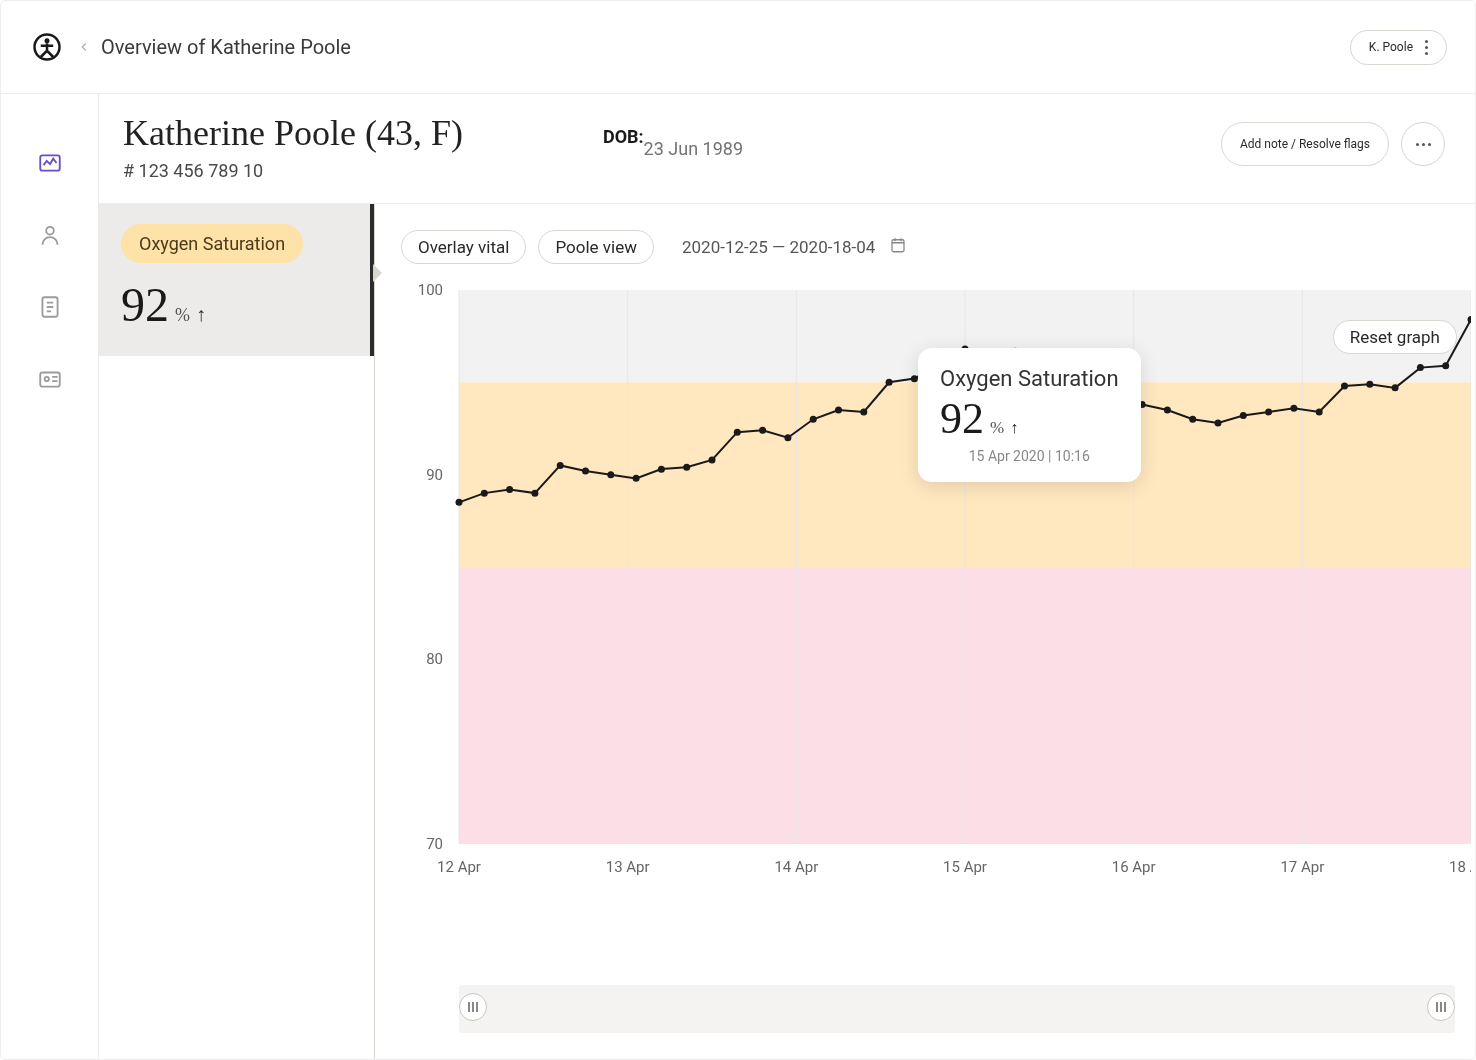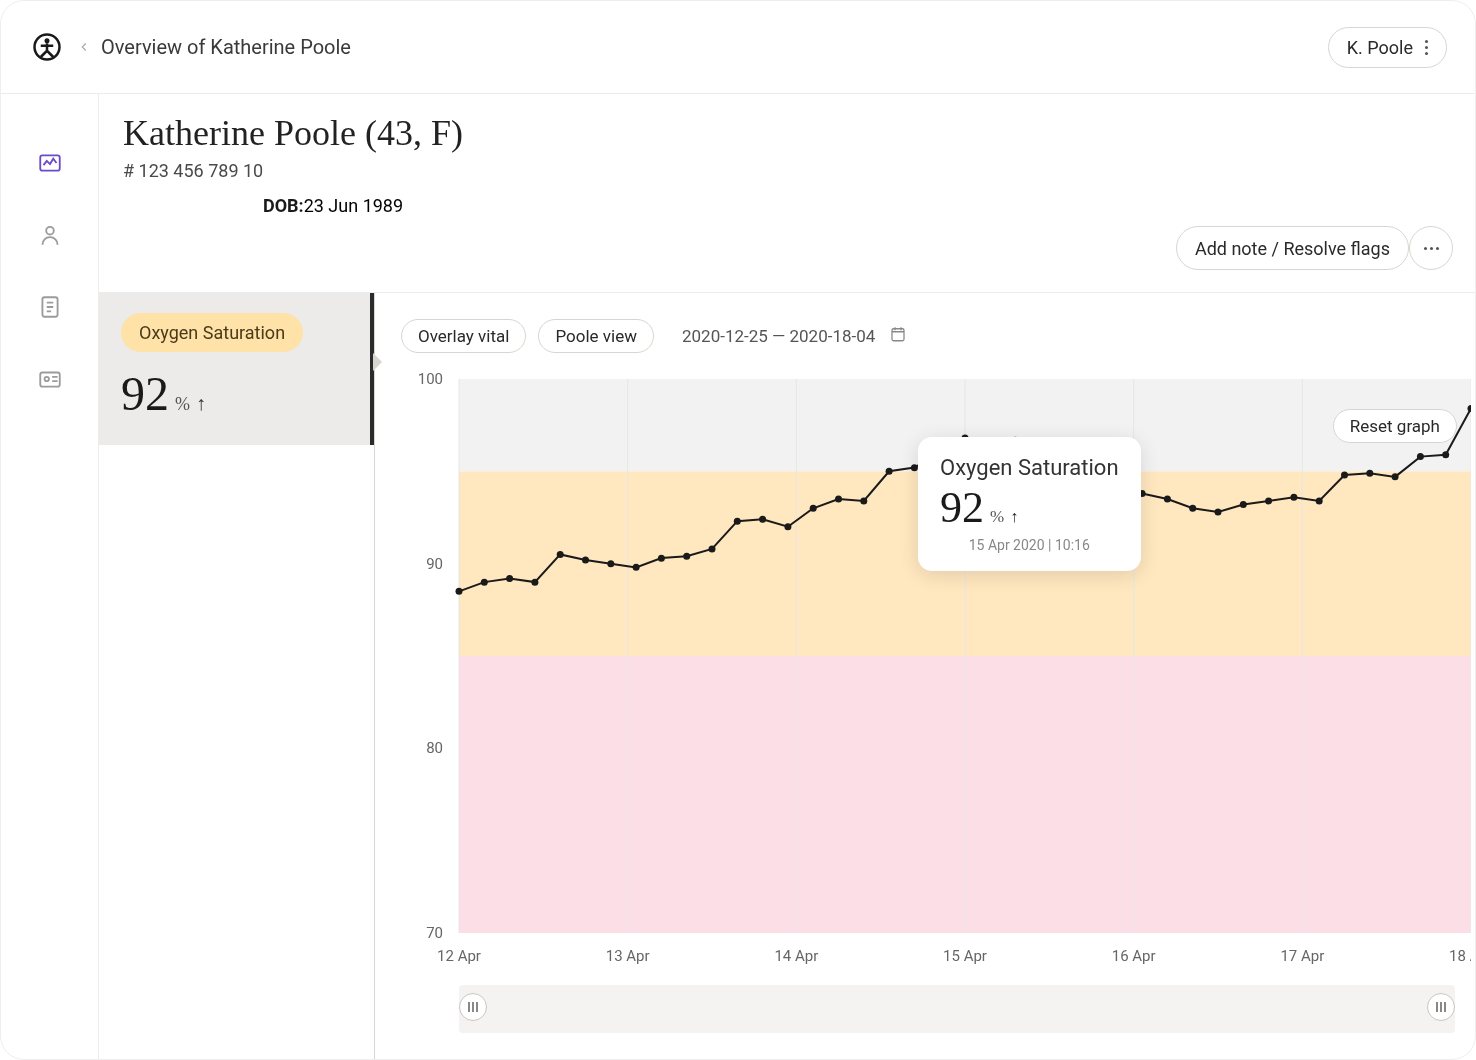--- a/index.html
+++ b/index.html
@@ -8,21 +8,21 @@
   background: #fff;
   color: #1a1a1a;
   width: 1476px;
   height: 1060px;
   overflow: hidden;
   position: relative;
 }
 .app-frame {
   width: 1476px;
   height: 1060px;
-  border-radius: 24px;
+  border-radius: 6px;
   overflow: hidden;
   background: #fff;
   border: 1px solid #eee;
 }
 
 .topbar {
   height: 93px;
   display: flex;
   align-items: center;
   padding: 0 28px 0 16px;
@@ -39,21 +39,21 @@
   gap: 10px;
   font-size: 20px;
   color: #3a3a3a;
 }
 .topbar .breadcrumb .chev { color: #aaa; }
 .topbar .spacer { flex: 1; }
 .pill-outline {
   border: 1px solid #d9d6cf;
   border-radius: 999px;
   padding: 9px 18px;
-  font-size: 18px;
+  font-size: 12px;
   color: #2a2a2a;
   background: #fff;
   display: inline-flex;
   align-items: center;
   gap: 12px;
   cursor: pointer;
 }
 .pill-outline.small { padding: 6px 16px; font-size: 17px; }
 .three-dots { display: inline-flex; flex-direction: column; gap: 3px; }
 .three-dots span { width: 3px; height: 3px; border-radius: 50%; background: #555; }
@@ -78,44 +78,43 @@
 .main {
   flex: 1;
   display: flex;
   flex-direction: column;
 }
 
 
 .patient-header {
   display: flex;
   align-items: flex-start;
-  padding: 18px 22px 22px 24px;
+  padding: 18px 30px 22px 24px;
   border-bottom: 1px solid #ececec;
-  flex-direction: column;
 }
 .patient-name {
   font-family: Georgia, "Times New Roman", serif;
   font-size: 36px;
   font-weight: 400;
   color: #222;
 }
 .patient-id {
   font-size: 18px;
   color: #4a4a4a;
   margin-top: 6px;
 }
 .dob-block {
   margin-left: 140px;
   margin-top: 14px;
   display: flex;
   font-size: 18px;
 }
 .dob-block .label { font-weight: 700; }
-.dob-block .value { color: #000000; }
-.header-actions { margin-left: auto; display: flex; margin-top: 10px; }
+.dob-block .value { color: #737373; margin-top: 12px; }
+.header-actions { margin-left: auto; display: flex; gap: 12px; margin-top: 10px; }
 .circle-btn {
   width: 44px; height: 44px; border-radius: 50%;
   border: 1px solid #d9d6cf; background: #fff;
   display: inline-flex; align-items: center; justify-content: center;
   cursor: pointer;
 }
 .hdots { display: flex; gap: 3px; }
 .hdots span { width: 3px; height: 3px; border-radius: 50%; background: #555; }
 
 

